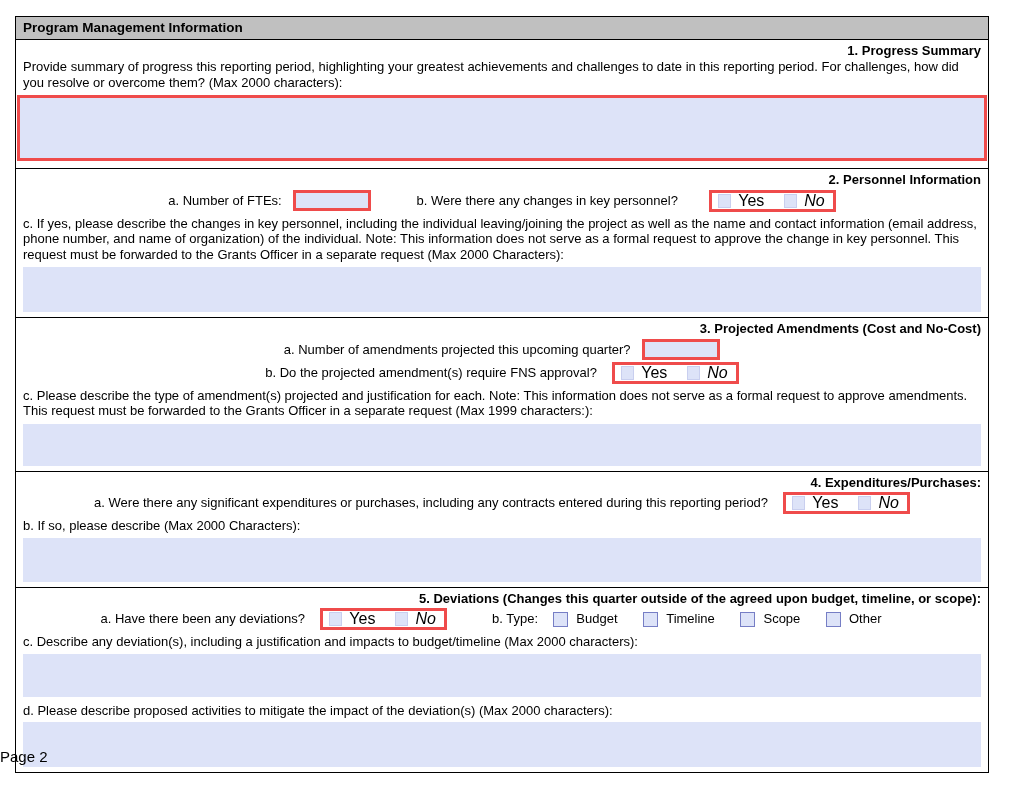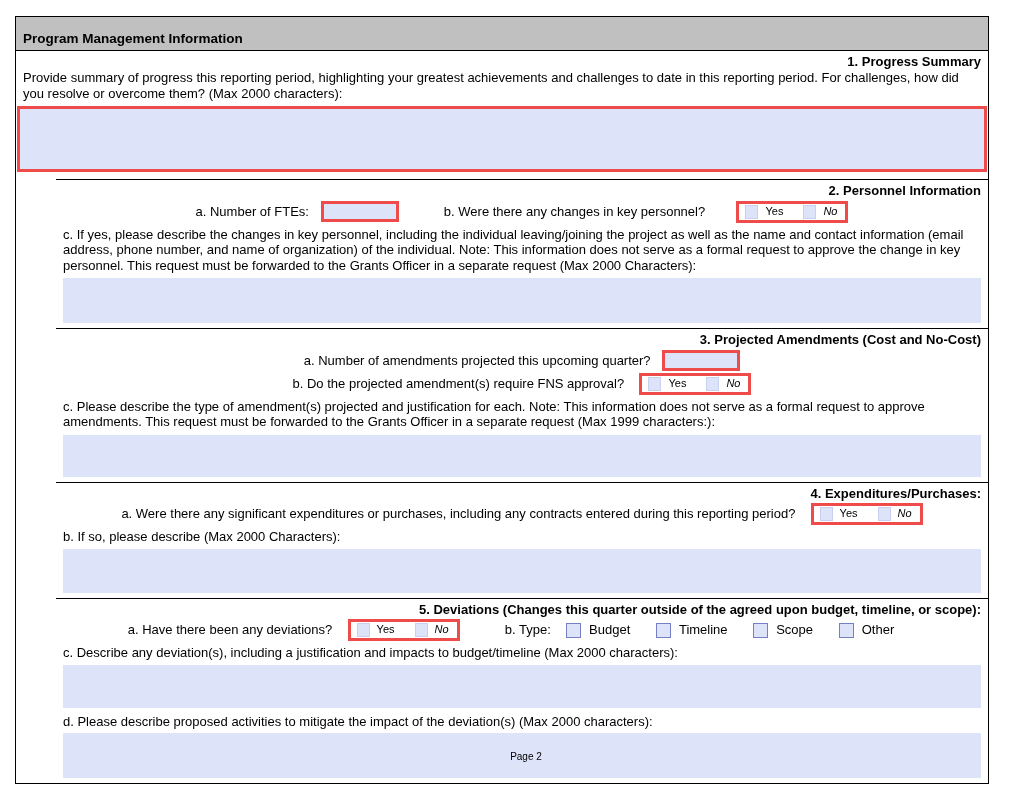--- a/index.html
+++ b/index.html
@@ -12,24 +12,24 @@
   }
   .form-table {
     position: absolute; left: 15px; top: 16px; width: 974px;
     border: 1.5px solid #000;
     background: #fff;
   }
   .form-header {
     background: #c0c0c0;
     border-bottom: 1.5px solid #000;
     font-weight: bold; font-size: 13.5px;
-    padding: 14px 7px 3px 7px;
+    padding: 3px 7px 3px 7px;
   }
   .section { padding: 3px 7px 5px 7px; }
-  .section + .section { border-top: 1.5px solid #000; margin-left: 40px; }
+  .section + .section { border-top: 1.5px solid #000; }
   .sec-title { font-weight: bold; padding-bottom: 1px; text-align: right; }
   .desc { }
   
   .fill {
     background: #dde3f8;
     width: 100%;
   }
   .fill.hl { border: 3px solid #ef4b4b; }
   .inline-input {
     display: inline-block; vertical-align: middle;
@@ -38,42 +38,42 @@
   }
   .yesno {
     display: inline-flex; align-items: center; vertical-align: middle;
     border: 3px solid #ef4b4b; background: #fff;
     height: 22px; padding: 0 6px; margin-top: -2px;
   }
   .cb {
     display: inline-block; width: 13px; height: 14px;
     background: #dde3f8; border: 1px solid #c9cfef;
   }
-  .yesno .yn-label { margin: 0 20px 0 7px; font-size: 11px; }
+  .yesno .yn-label { margin: 0 20px 0 7px; font-size: 16px; }
   .yesno .yn-label:last-child { margin-right: 2px; font-style: italic; }
   .typebox {
     display: inline-block; vertical-align: middle;
     width: 15px; height: 15px; margin-top: -2px;
     background: #dde3f8; border: 1px solid #767ec5;
   }
   .type-label { margin: 0 22px 0 8px; }
   .row { margin: 3px 0 4px 0; text-align: center; }
   .gap-b { display: inline-block; width: 38px; }
   .gap-sm { display: inline-block; width: 8px; }
   .gap-md { display: inline-block; width: 24px; }
   
   .f-s1 { height: 66px; margin: 5px -6px 2px -6px; width: auto; }
   .f-s2 { height: 45px; margin-top: 5px; }
   .f-s3 { height: 42px; margin-top: 5px; }
   .f-s4 { height: 44px; margin-top: 4px; }
   .f-s5c { height: 43px; margin: 4px 0 6px 0; }
   .f-s5d { height: 45px; margin-top: 4px; }
   .page-footer {
     position: absolute; left: 0; right: 0; top: 749px;
-    text-align: center; font-size: 10px; padding-left: 33px;
+    text-align: left; font-size: 15px;
   }
 </style>
 </head>
 <body>
 
 <div class="form-table">
 
   <div class="form-header">Program Management Information</div>
 
   <div class="section">

